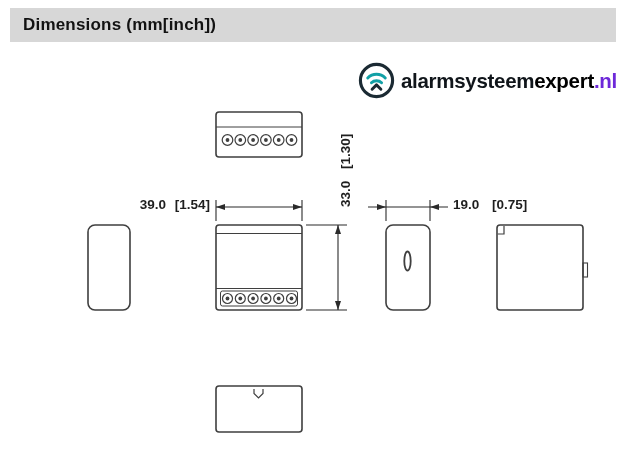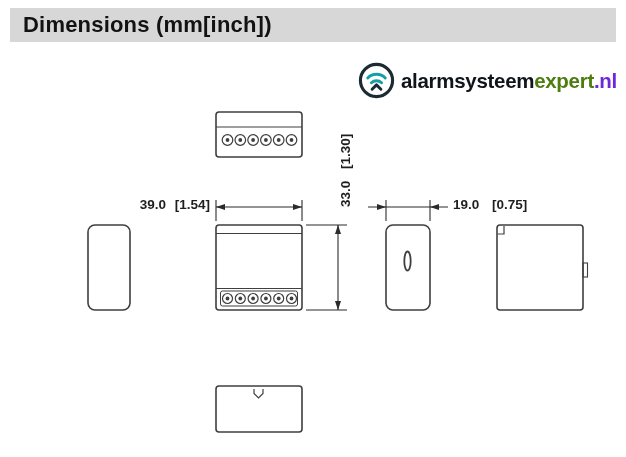--- a/index.html
+++ b/index.html
@@ -12,40 +12,40 @@
   }
   .section-header {
     position: absolute;
     left: 10px; top: 8px;
     width: 606px; height: 34px;
     background: #d7d7d7;
     display: flex; align-items: center;
     padding-left: 13px;
   }
   .section-header .title {
-    font-size: 22px;
+    font-size: 17px;
     font-weight: bold;
     color: #121212;
     letter-spacing: 0.2px;
   }
   .brand-logo {
     position: absolute;
     left: 357px; top: 61px;
     display: flex; align-items: center;
     gap: 5px;
   }
   .logo-icon { width: 39px; height: 39px; display: block; }
   .logo-text {
     font-size: 20.5px;
     font-weight: bold;
     color: #10151a;
     letter-spacing: -0.3px;
     white-space: nowrap;
   }
-  .logo-text .light { color: #4d7c0f; }
+  .logo-text .light { color: #000000; }
   .logo-text .tld { color: #6d28d9; }
   .drawing {
     position: absolute;
     left: 0; top: 0;
     width: 626px; height: 457px;
   }
   .view-line { stroke: #3f3f3f; fill: none; }
   .dim-line { stroke: #2b2b2b; stroke-width: 1.1; fill: none; }
   .dim-arrow { fill: #2b2b2b; stroke: none; }
   .dim-text {

